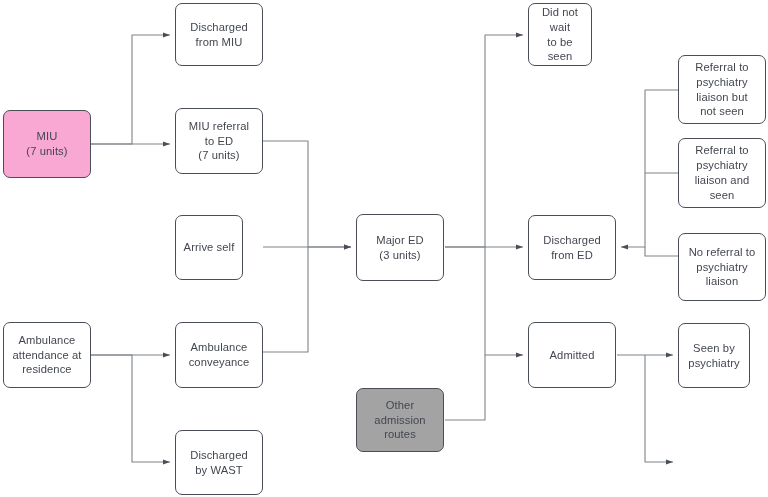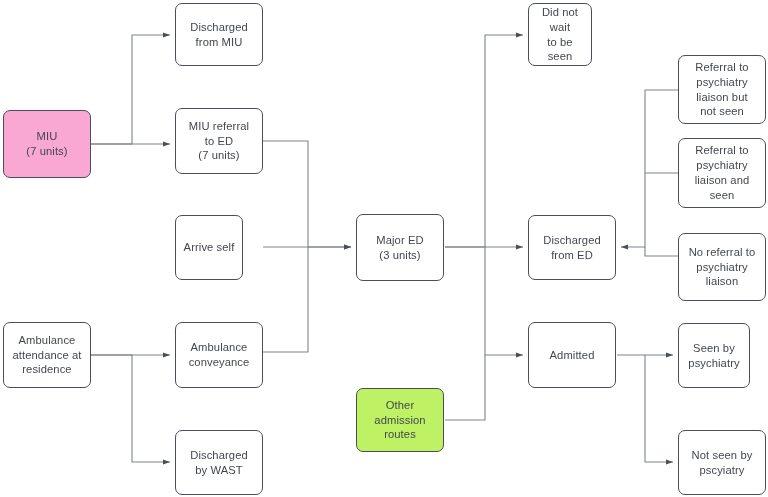--- a/index.html
+++ b/index.html
@@ -100,21 +100,21 @@
 conveyance</span>
     </div>
     <div class="node" style="left: 175px; top: 430px; width: 88px; height: 65px; background: rgb(255, 255, 255); border-color: rgb(74, 79, 87); color: rgb(66, 71, 79);">
       <span class="label">Discharged
 by WAST</span>
     </div>
     <div class="node" style="left: 356px; top: 214px; width: 88px; height: 67px; background: rgb(255, 255, 255); border-color: rgb(74, 79, 87); color: rgb(66, 71, 79);">
       <span class="label">Major ED
 (3 units)</span>
     </div>
-    <div class="node" style="left: 356px; top: 388px; width: 88px; height: 64px; background: #bef264; border-color: rgb(74, 79, 87); color: rgb(66, 71, 79);">
+    <div class="node" style="left: 356px; top: 388px; width: 88px; height: 64px; background: #a3a3a3; border-color: rgb(74, 79, 87); color: rgb(66, 71, 79);">
       <span class="label">Other
 admission
 routes</span>
     </div>
     <div class="node" style="left: 528px; top: 3px; width: 64px; height: 63px; background: rgb(255, 255, 255); border-color: rgb(74, 79, 87); color: rgb(66, 71, 79);">
       <span class="label">Did not wait
 to be seen</span>
     </div>
     <div class="node" style="left: 528px; top: 215px; width: 88px; height: 65px; background: rgb(255, 255, 255); border-color: rgb(74, 79, 87); color: rgb(66, 71, 79);">
       <span class="label">Discharged
@@ -137,17 +137,13 @@
     </div>
     <div class="node" style="left: 678px; top: 222px; width: 88px; height: 68px; background: rgb(255, 255, 255); border-color: rgb(74, 79, 87); color: rgb(66, 71, 79); margin-top: 11px;">
       <span class="label">No referral to
 psychiatry
 liaison</span>
     </div>
     <div class="node" style="left: 678px; top: 323px; width: 72px; height: 65px; background: rgb(255, 255, 255); border-color: rgb(74, 79, 87); color: rgb(66, 71, 79);">
       <span class="label">Seen by
 psychiatry</span>
     </div>
-    <div class="node" style="left: 678px; top: 430px; width: 88px; height: 65px; background: rgb(255, 255, 255); border-color: rgb(74, 79, 87); color: rgb(66, 71, 79);">
-      <span class="label">Not seen by
-pscyiatry</span>
-    </div>
   </div>
 
 </body></html>

